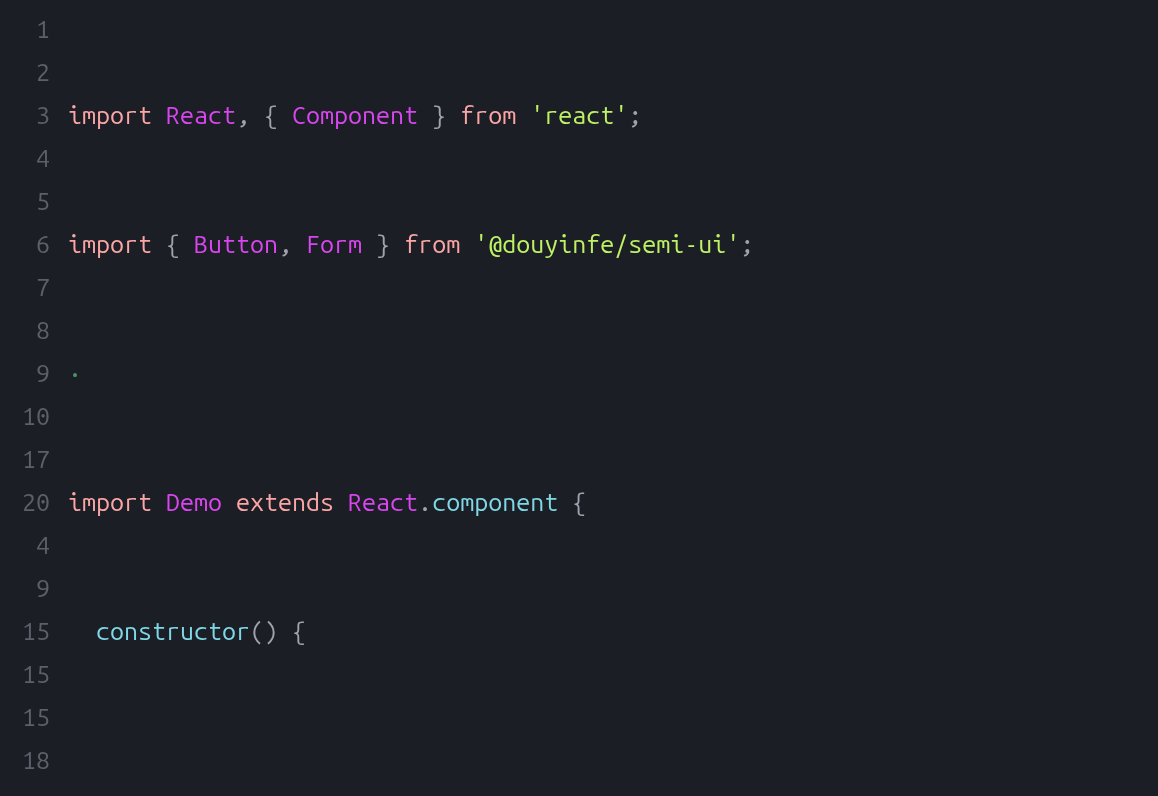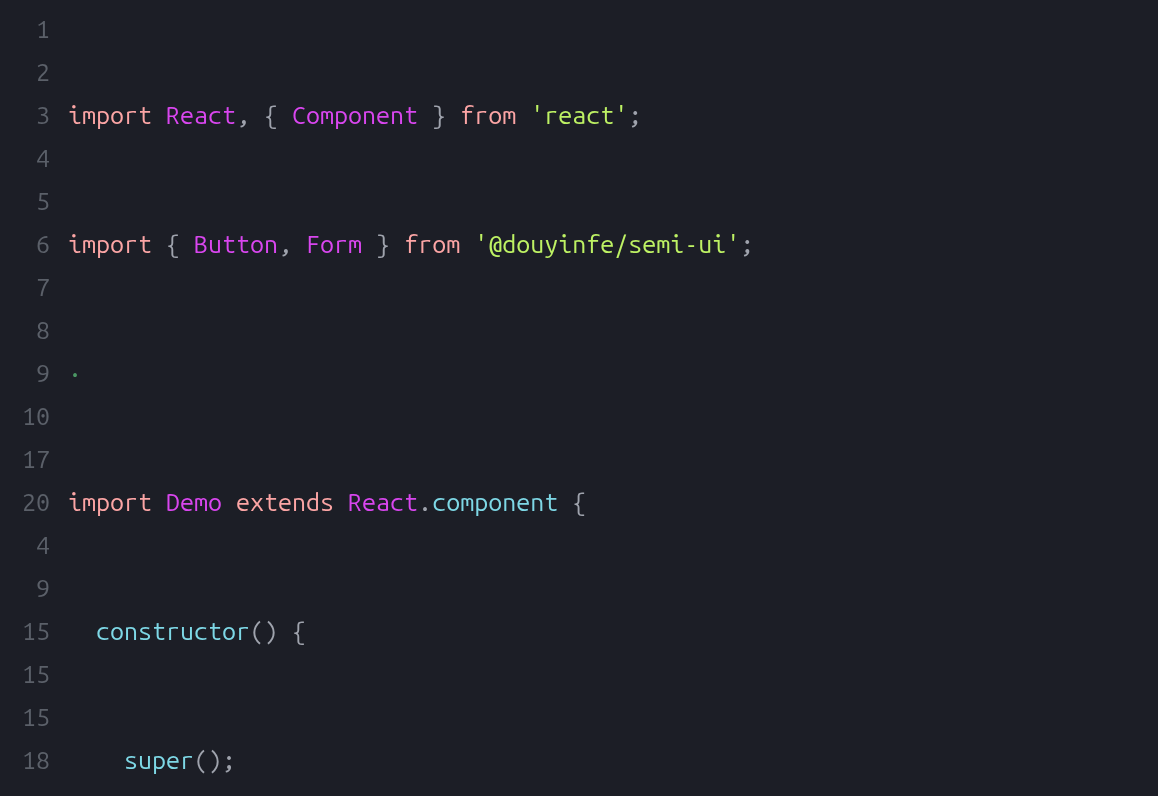--- a/index.html
+++ b/index.html
@@ -69,21 +69,20 @@
     <div class="ln">15</div>
     <div class="ln">15</div>
     <div class="ln">18</div>
   </div>
   <div class="code">
     <span class="line"><span class="c-pink">import</span><span class="c-default"> </span><span class="c-green">React</span><span class="c-gray">, </span><span class="c-gray">{ </span><span class="c-green">Component</span><span class="c-gray"> }</span><span class="c-default"> </span><span class="c-pink">from</span><span class="c-default"> </span><span class="c-yellow">'react'</span><span class="c-gray">;</span></span>
     <span class="line"><span class="c-pink">import</span><span class="c-default"> </span><span class="c-gray">{ </span><span class="c-green">Button</span><span class="c-gray">, </span><span class="c-green">Form</span><span class="c-gray"> }</span><span class="c-default"> </span><span class="c-pink">from</span><span class="c-default"> </span><span class="c-yellow">'@douyinfe/semi-ui'</span><span class="c-gray">;</span></span>
     <span class="line"><span class="dot"></span></span>
     <span class="line"><span class="c-pink">import</span><span class="c-default"> </span><span class="c-green">Demo</span><span class="c-default"> </span><span class="c-pink">extends</span><span class="c-default"> </span><span class="c-green">React</span><span class="c-gray">.</span><span class="c-cyan">component</span><span class="c-gray"> {</span></span>
     <span class="line"><span>  </span><span class="c-cyan">constructor</span><span class="c-gray">()</span><span class="c-gray"> {</span></span>
-    <span class="line"><span>    </span><span class="c-cyan">super</span><span class="c-gray">()</span><span class="c-gray">;</span></span>
     
     
     
     
     
     
     
     
     
     

